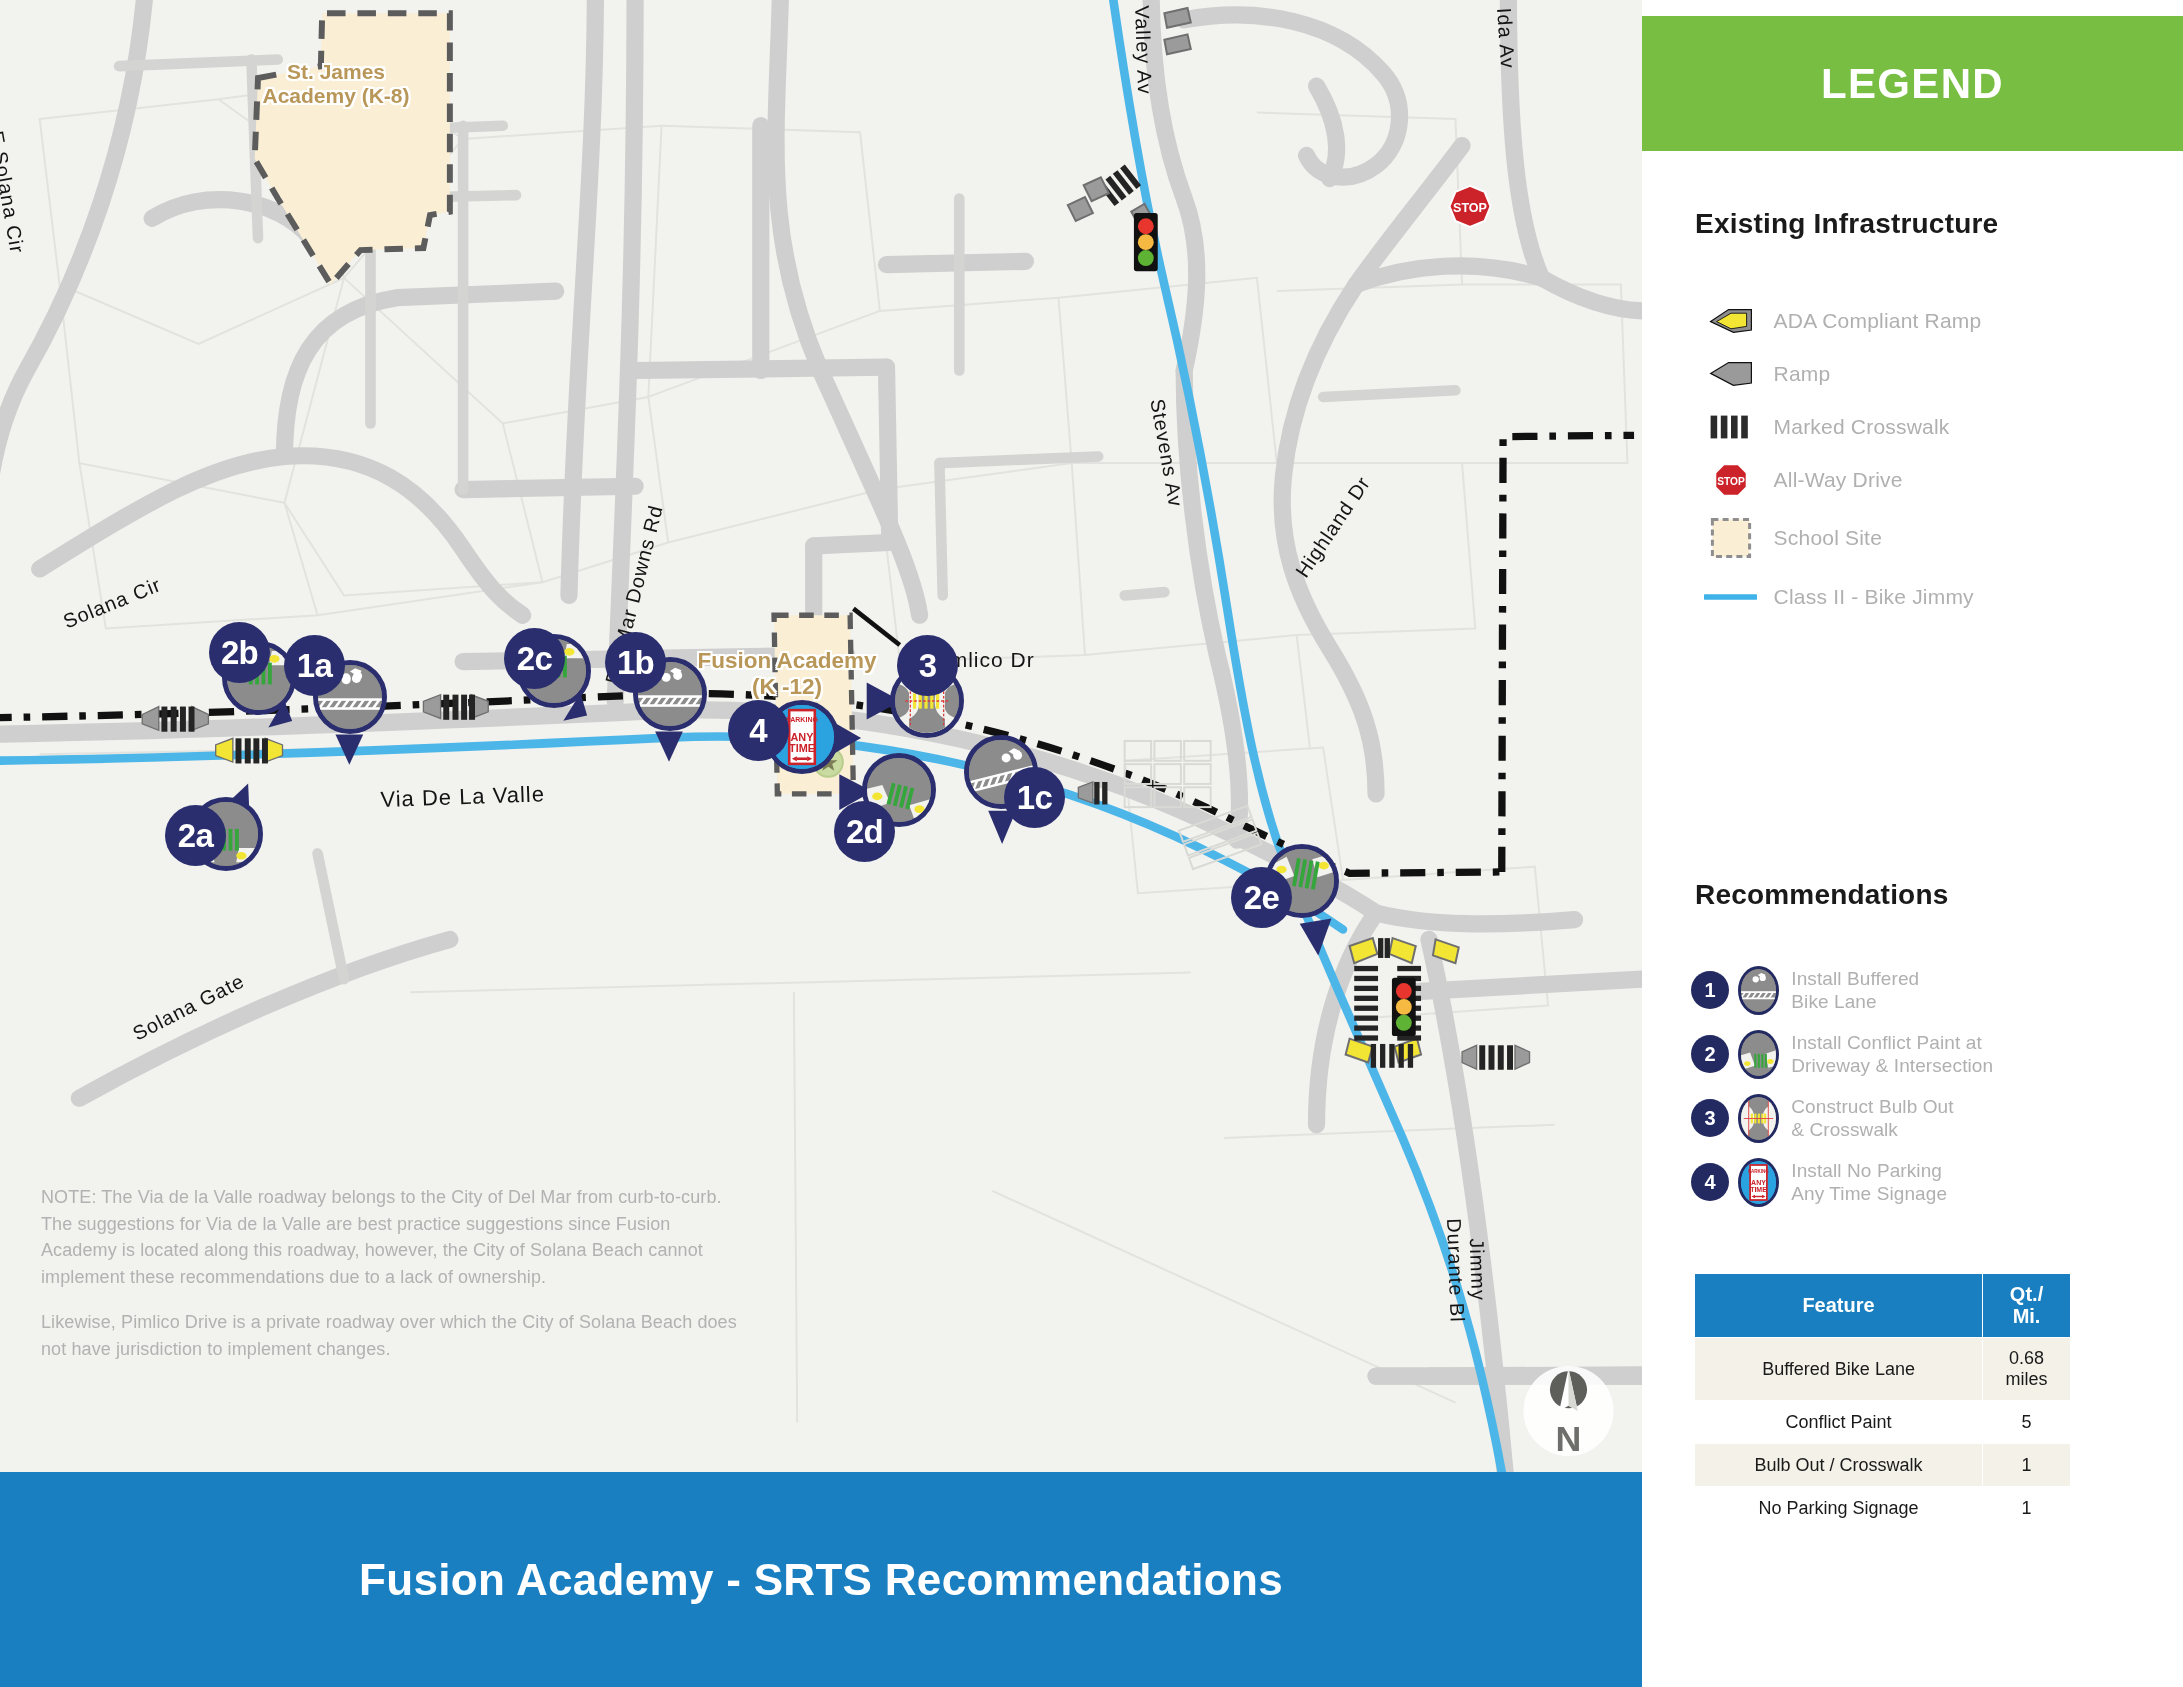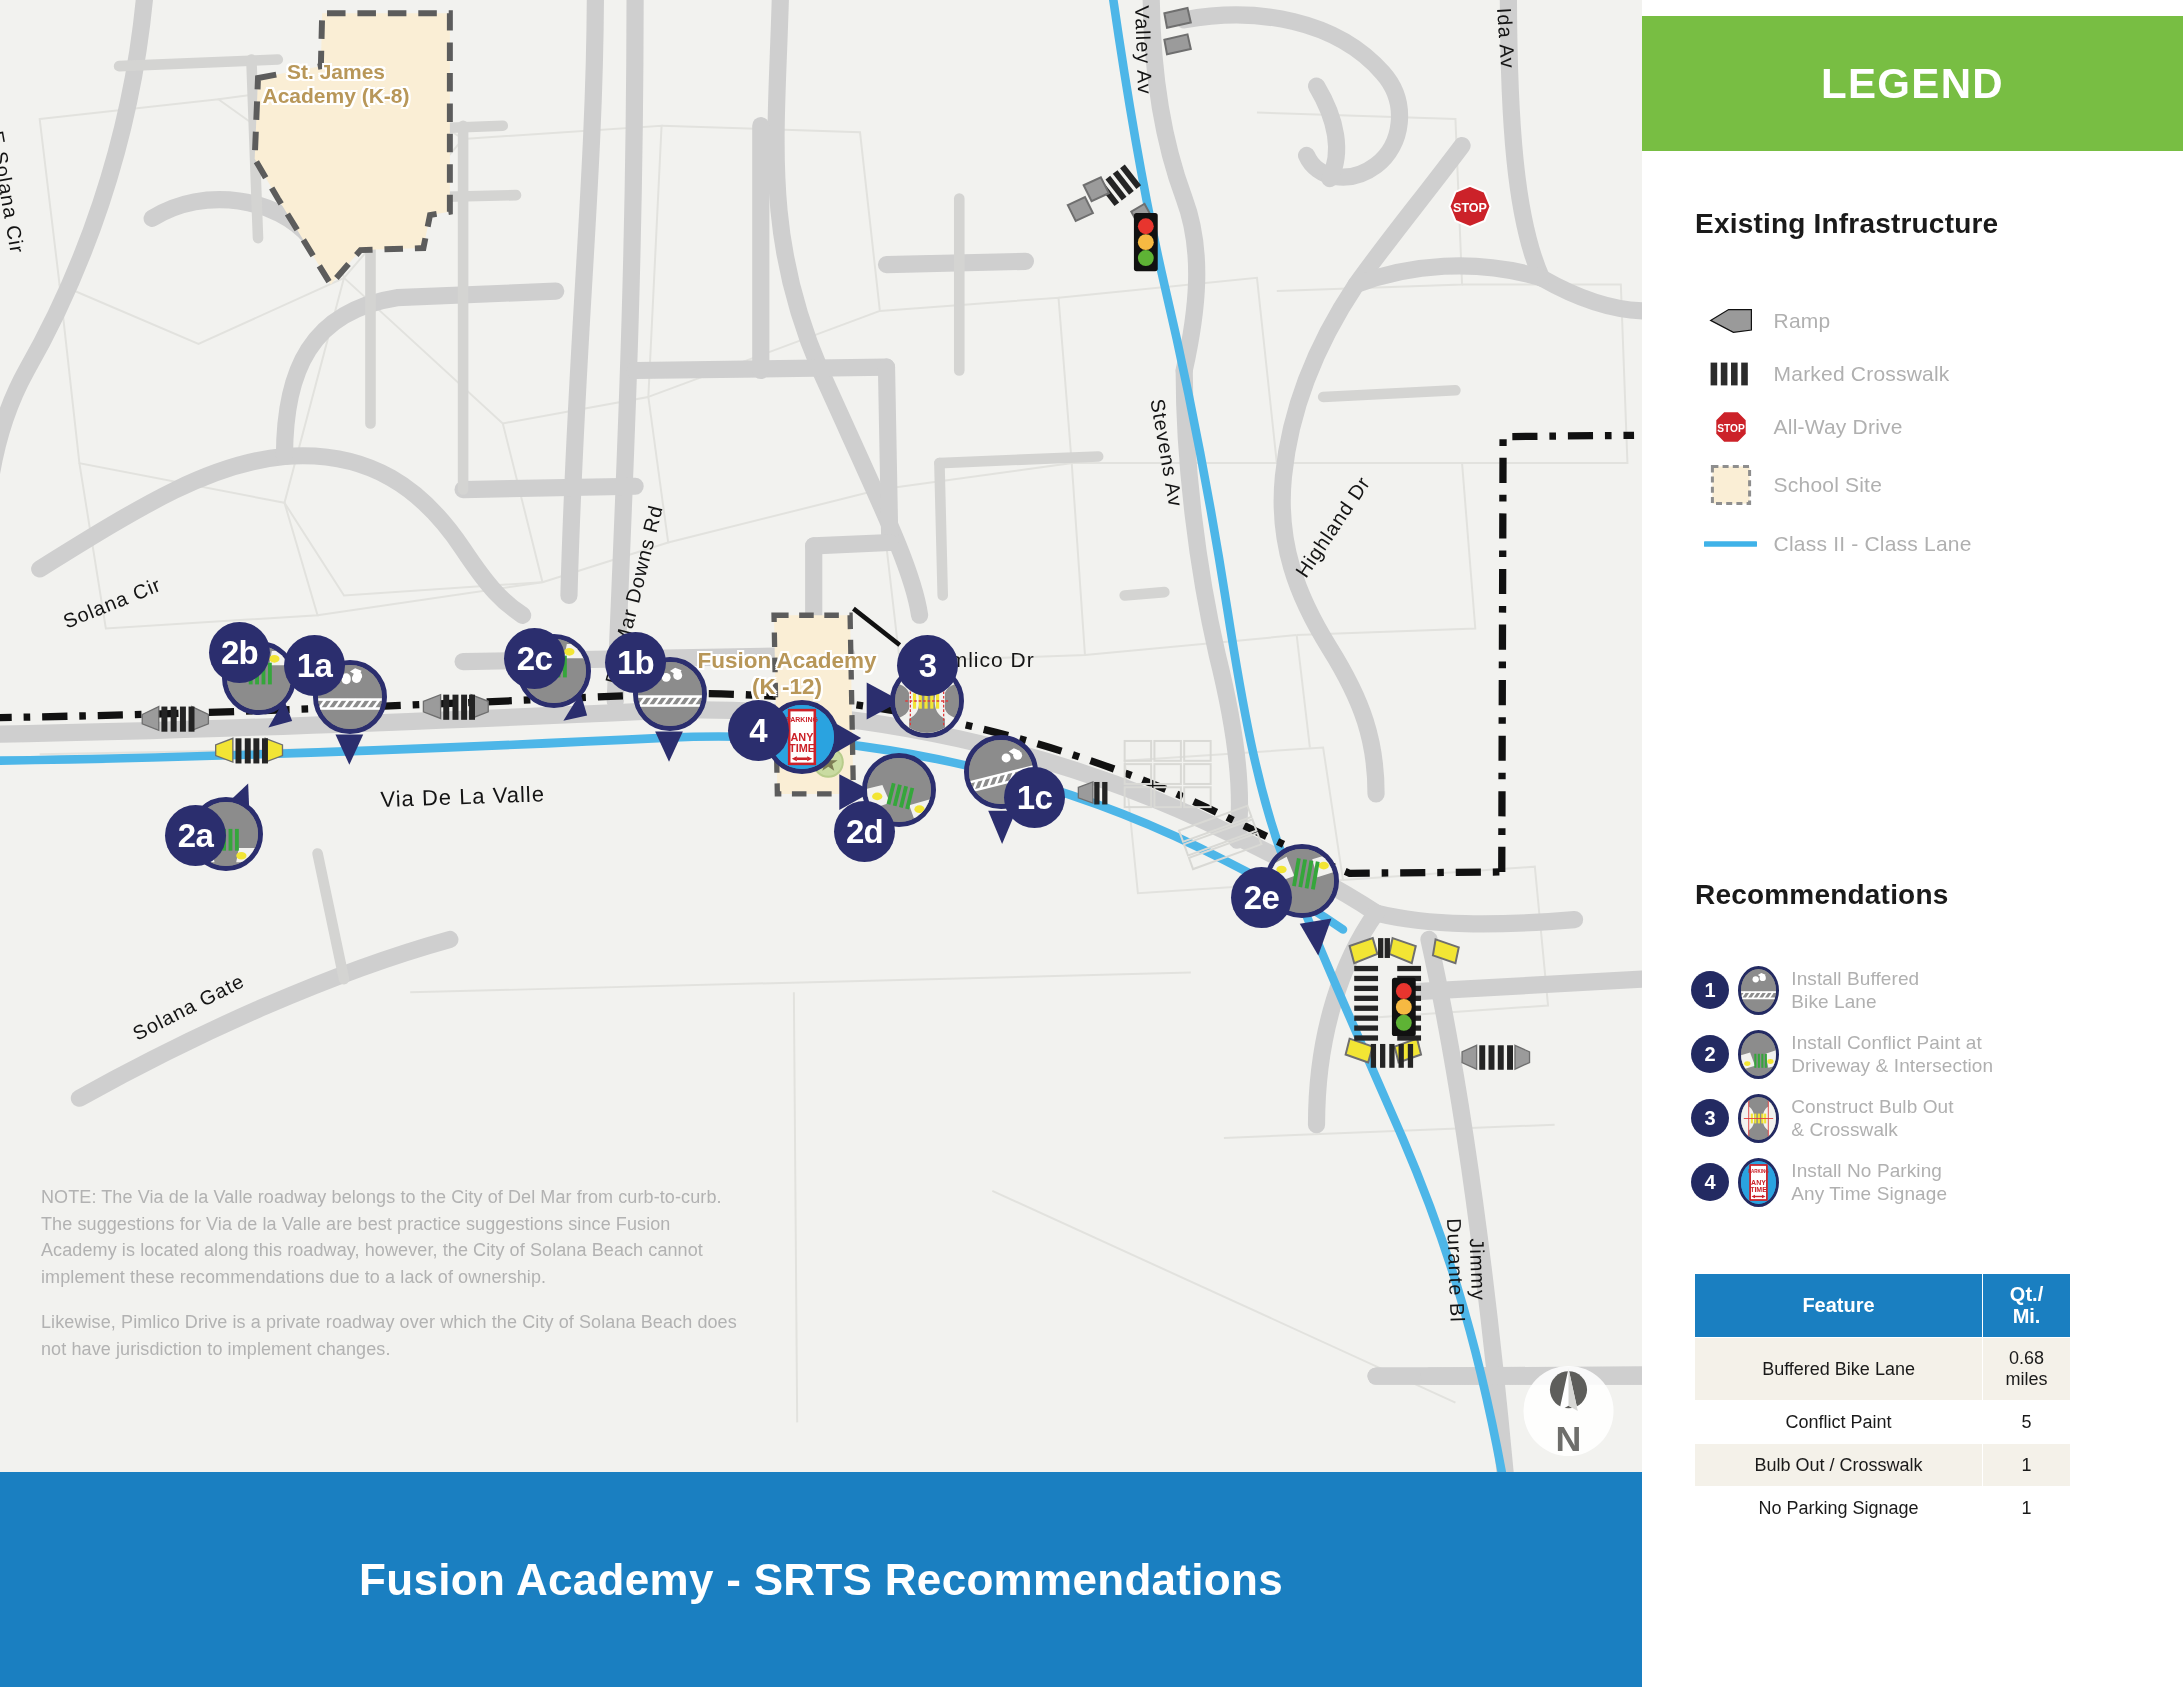--- a/index.html
+++ b/index.html
@@ -796,20 +796,29 @@
 <div id="legend-panel">
 
   <div id="legend-header">
     <div id="legend-header-title">LEGEND</div>
   </div>
 
   <div id="existing-title" class="legend-section-title">Existing Infrastructure</div>
 
   <div id="existing-list">
 
+    <div class="legend-row">
+      <div class="legend-icon">
+        <svg viewBox="0 0 80 50" style="width:48px;height:30px;">
+          <polygon points="6,26 36,6 74,6 74,40 44,44" fill="#8e8e8e" stroke="#111" stroke-width="2"></polygon>
+          <polygon points="16,26 40,12 66,12 66,34 40,38" fill="#f2e534" stroke="#111" stroke-width="1.5"></polygon>
+        </svg>
+      </div>
+      <div class="legend-text">ADA Compliant Ramp</div>
+    </div>
 
     <div class="legend-row">
       <div class="legend-icon">
         <svg viewBox="0 0 80 50" style="width:48px;height:30px;">
           <polygon points="6,24 36,6 74,6 74,40 44,44" fill="#9a9a9a" stroke="#111" stroke-width="2"></polygon>
         </svg>
       </div>
       <div class="legend-text">Ramp</div>
     </div>
 
@@ -846,21 +855,21 @@
       </div>
       <div class="legend-text">School Site</div>
     </div>
 
     <div class="legend-row">
       <div class="legend-icon">
         <svg viewBox="0 0 90 20" style="width:53px;height:12px;">
           <line x1="2" y1="10" x2="88" y2="10" stroke="#3fb2e8" stroke-width="9" stroke-linecap="round"></line>
         </svg>
       </div>
-      <div class="legend-text">Class II - Class Lane</div>
+      <div class="legend-text">Class II - Bike Jimmy</div>
     </div>
 
   </div>
 
   <div id="recs-title" class="legend-section-title">Recommendations</div>
 
   <div id="recs-list">
 
     <div class="rec-row">
       <div class="rec-num">

